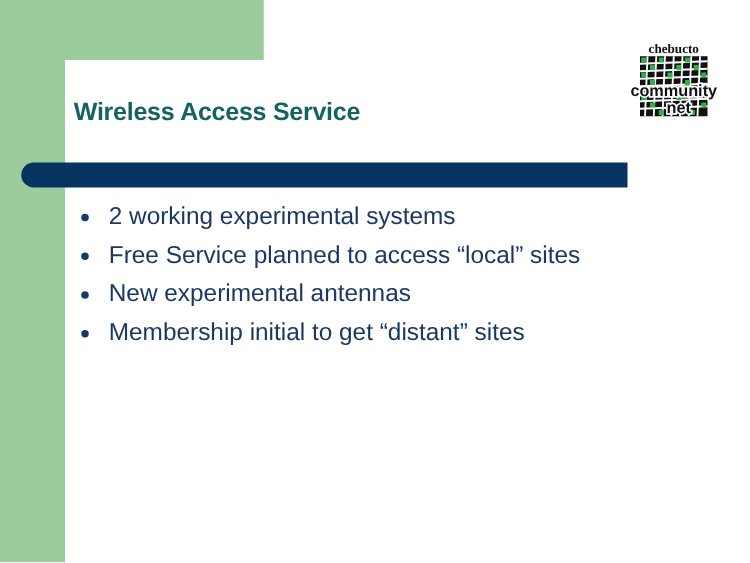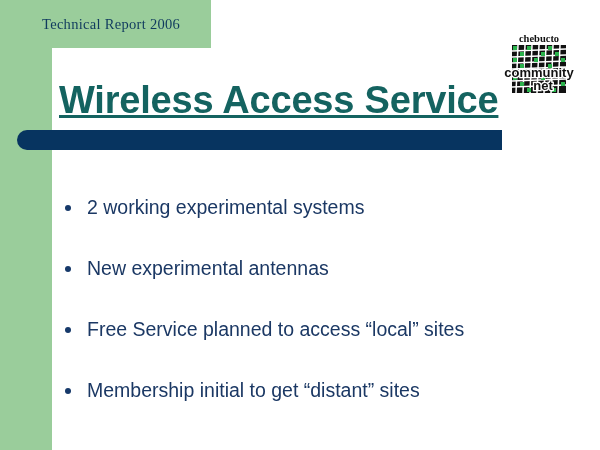--- a/index.html
+++ b/index.html
@@ -67,26 +67,25 @@
     margin-top: 27px;
   }
   .logo svg { display: block; }
 
   
   .slide-title {
     position: absolute;
     left: 59px;
     top: 79px;
     font-family: "Liberation Sans", sans-serif;
-    font-size: 38px;
+    font-size: 20px;
     font-weight: bold;
     color: #146360;
     letter-spacing: -0.2px;
     white-space: nowrap;
-    text-decoration: underline;
   }
 
   
   .divider-bar {
     position: absolute;
     left: 17px;
     top: 130px;
     width: 485px;
     height: 20px;
     background: #073460;
@@ -117,34 +116,32 @@
     position: absolute;
     left: 5px;
     top: 11px;
     width: 6px;
     height: 6px;
     border-radius: 50%;
     background: #16396a;
   }
   .bullet-text {
     display: block;
-    margin-top: 34px;
   }
 </style>
 </head>
 <body>
 
 <div id="slide">
 
   <div class="green-sidebar"></div>
   <div class="green-topband"></div>
 
   <div class="white-panel"></div>
 
-  <div class="header-label">Technical Report 2006</div>
 
   <div class="logo">
     <svg width="86" height="64" viewBox="0 0 86 64" xmlns="http://www.w3.org/2000/svg">
 
       <text x="43" y="11" text-anchor="middle" font-family="Liberation Serif, serif" font-size="10.5" font-weight="bold" fill="#111111">chebucto</text>
 
       <g>
         <rect x="16" y="14" width="54" height="48" fill="#111111"></rect>
 
         <g stroke="#ffffff" stroke-width="1.5">
@@ -198,25 +195,25 @@
 
   <div class="divider-bar"></div>
 
   <ul class="bullet-list">
     <li class="bullet-item">
       <span class="bullet-dot"></span>
       <span class="bullet-text">2 working experimental systems</span>
     </li>
     <li class="bullet-item">
       <span class="bullet-dot"></span>
+      <span class="bullet-text">Free Service planned to access “local” sites</span>
+    </li>
+    <li class="bullet-item">
+      <span class="bullet-dot"></span>
       <span class="bullet-text">New experimental antennas</span>
     </li>
     <li class="bullet-item">
       <span class="bullet-dot"></span>
-      <span class="bullet-text">Free Service planned to access “local” sites</span>
-    </li>
-    <li class="bullet-item">
-      <span class="bullet-dot"></span>
       <span class="bullet-text">Membership initial to get “distant” sites</span>
     </li>
   </ul>
 
 </div>
 
 </body></html>

